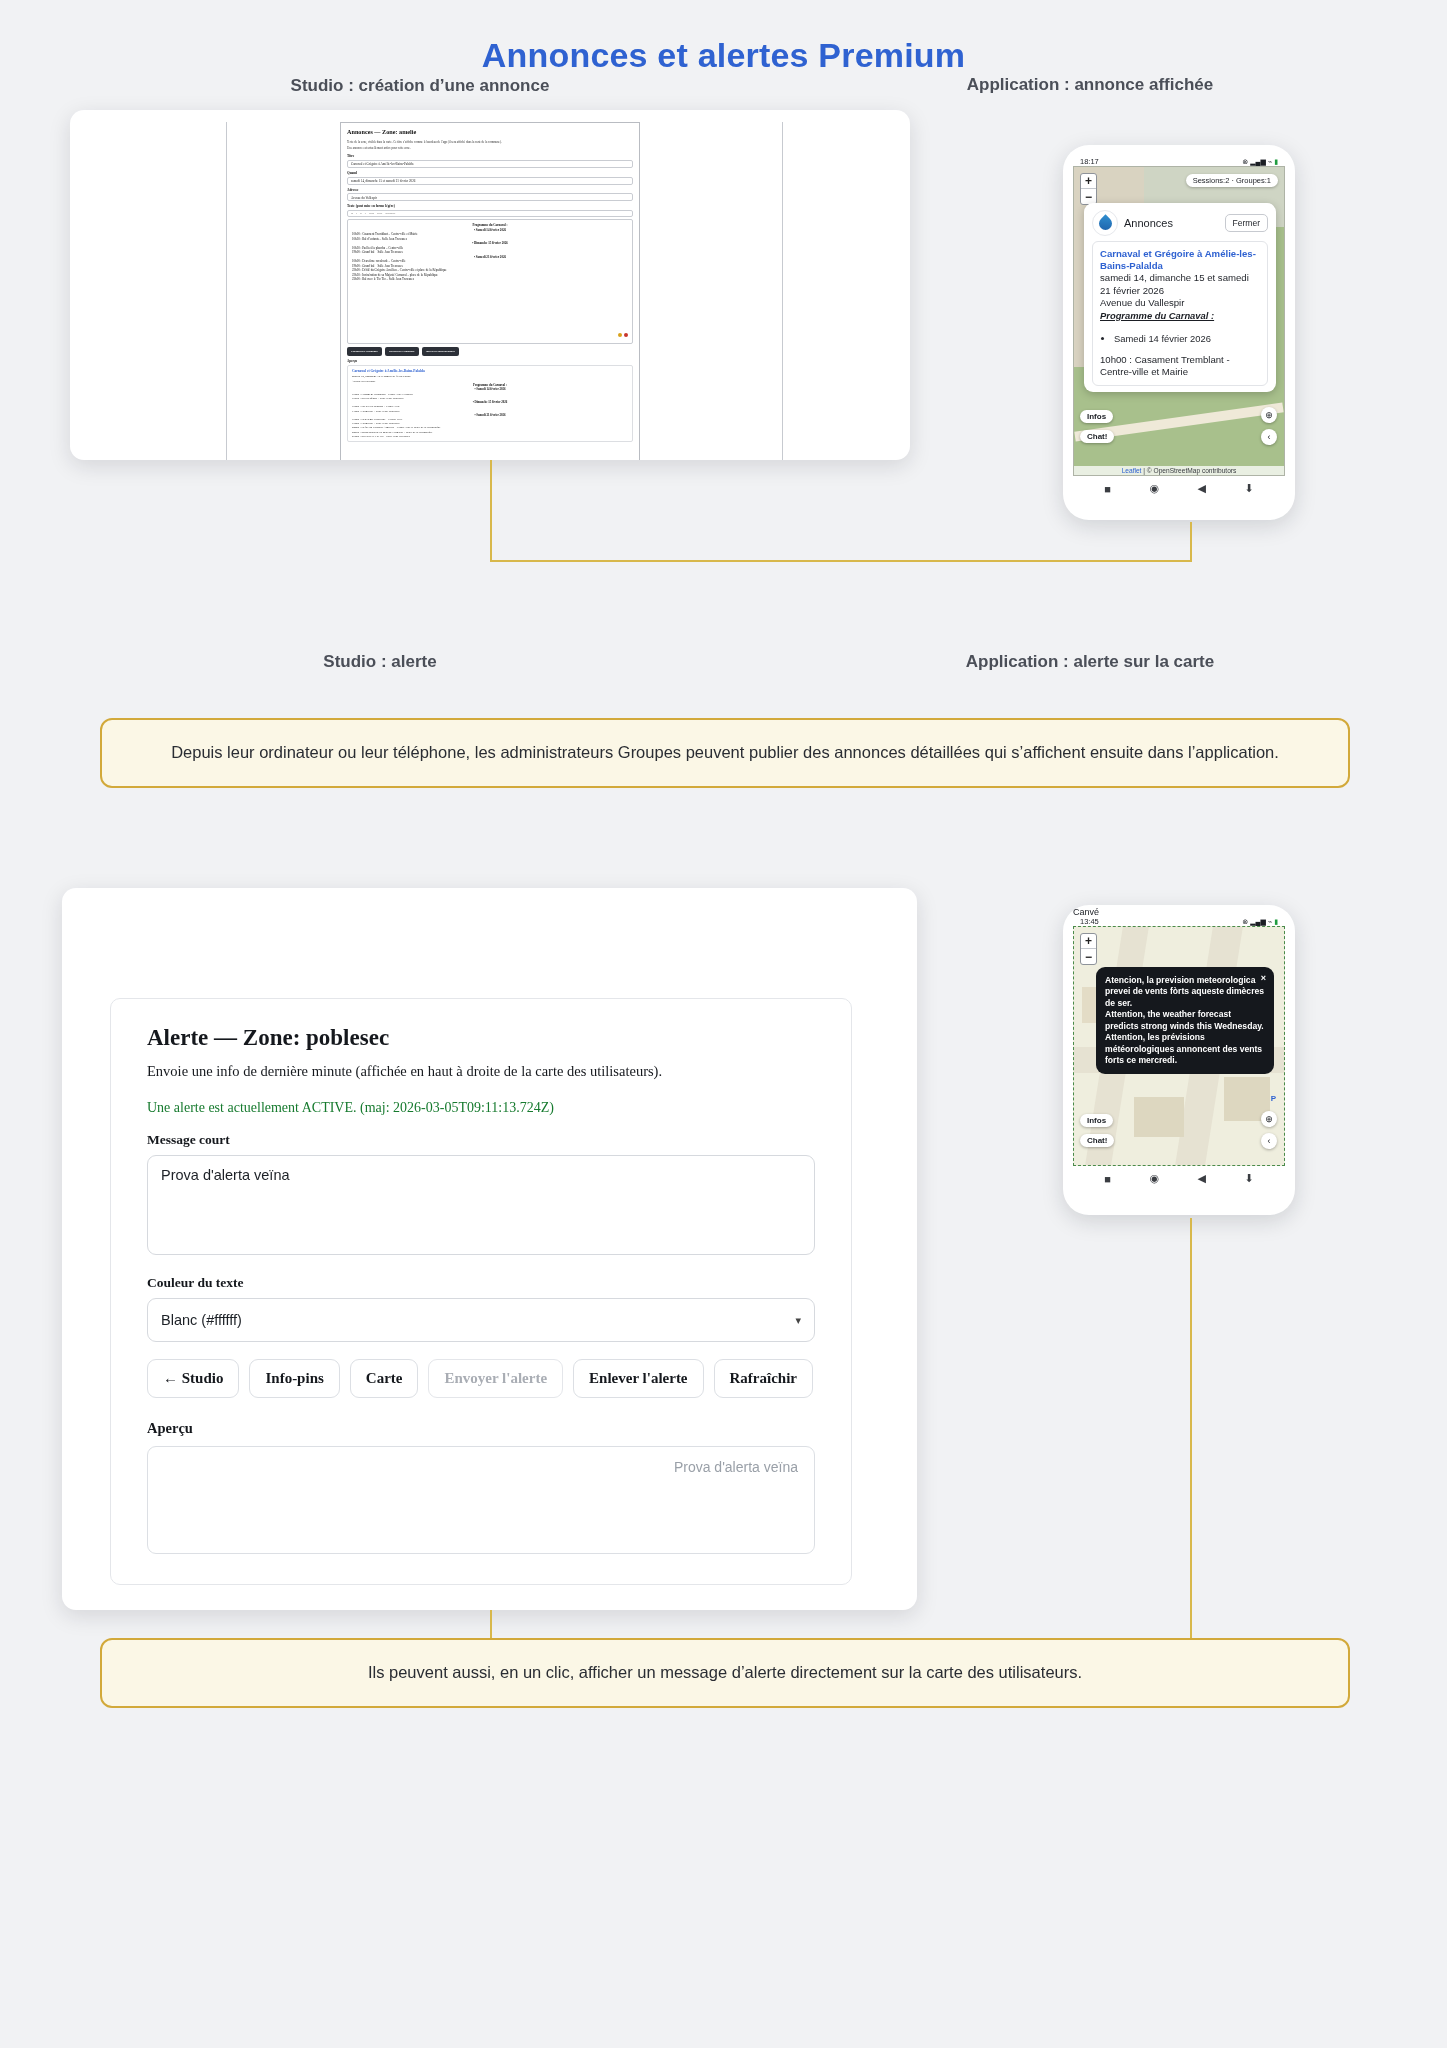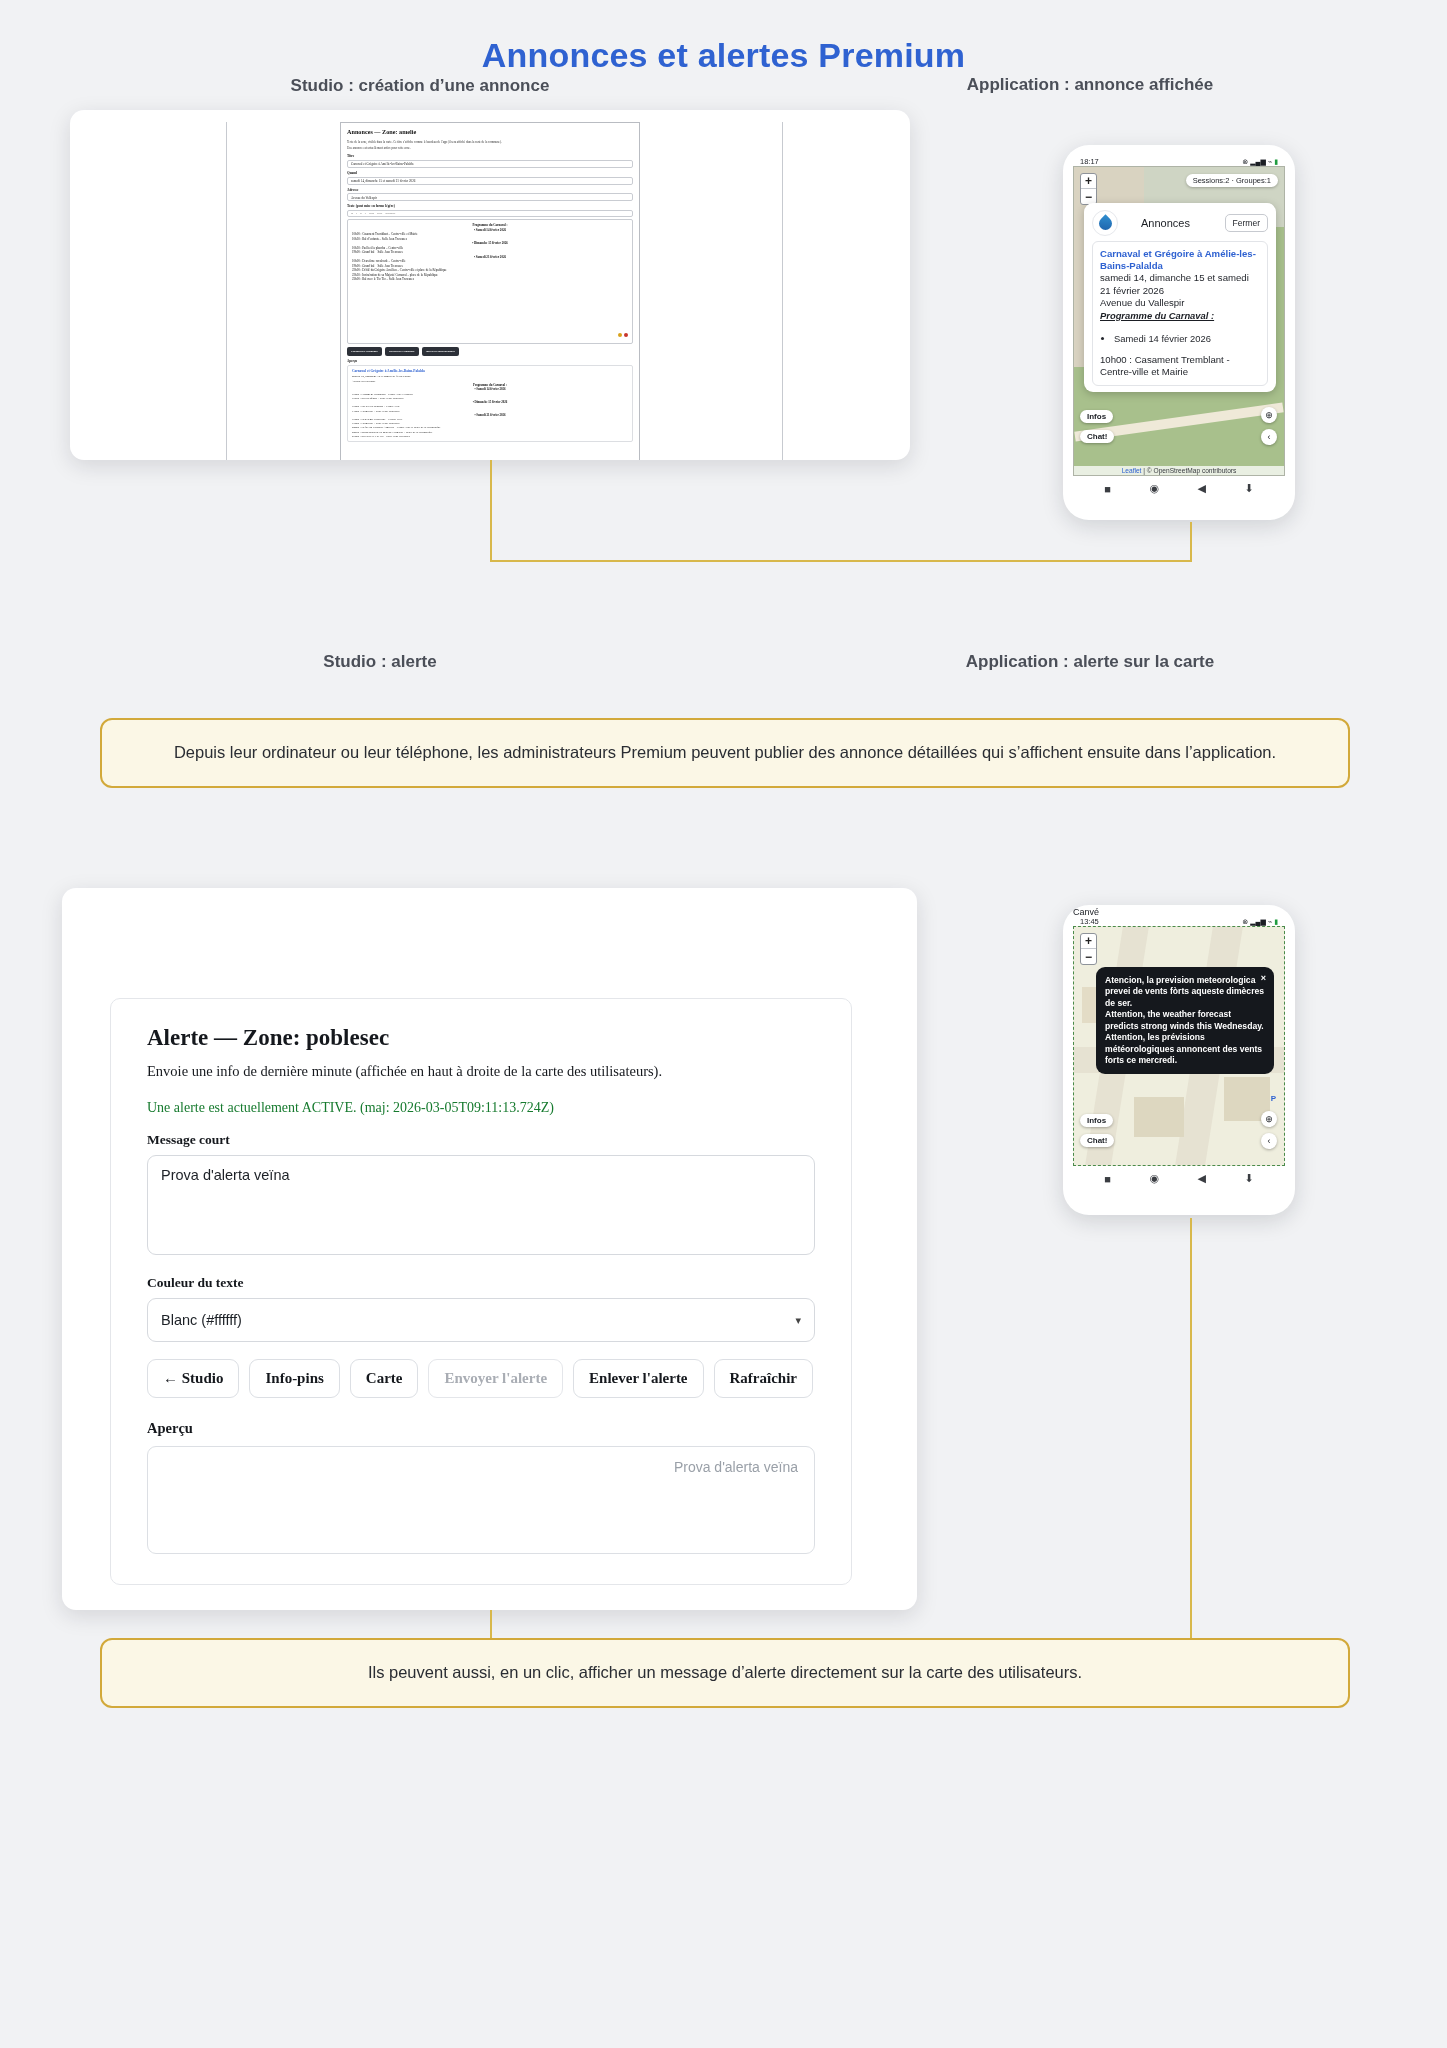--- a/index.html
+++ b/index.html
@@ -161,21 +161,21 @@
   .sessions{
     position:absolute;right:6px;top:7px;background:#fff;border-radius:9px;
     padding:2px 7px;font-size:7.5px;color:#1b1e24;z-index:5;
     box-shadow:0 1px 3px rgba(0,0,0,.25);white-space:nowrap;
   }
   .annPanel{
     position:absolute;left:10px;right:8px;top:36px;background:#fff;
     border-radius:9px;padding:7px 8px 6px;z-index:6;
     box-shadow:0 2px 8px rgba(0,0,0,.22);
   }
-  .annHead{display:flex;align-items:center;gap:23px;margin-bottom:5px;}
+  .annHead{display:flex;align-items:center;gap:6px;margin-bottom:5px;}
   .annLogo{
     width:26px;height:26px;border-radius:50%;background:#fff;
     border:1px solid #e6e8ec;display:flex;align-items:center;justify-content:center;
     position:relative;flex:none;
   }
   .annLogo .drop{
     width:13px;height:13px;border-radius:0 50% 50% 50%;
     background:linear-gradient(140deg,#2f8fd0,#1d5fa8);transform:rotate(45deg);
   }
   .annHead .ttl{flex:1;font-size:11px;color:#1b1e24;}
@@ -388,21 +388,21 @@
       <span>◉</span>
       <span>◀</span>
       <span>⬇</span>
     </div>
   </div>
 
   <div class="vline" style="left:490px;top:460px;height:102px;"></div>
   <div class="vline" style="left:1190px;top:522px;height:40px;"></div>
   <div class="hline" style="left:490px;top:560px;width:702px;"></div>
 
-  <div class="caption" id="caption1">Depuis leur ordinateur ou leur téléphone, les administrateurs Premium peuvent publier des annonce détaillées qui s’affichent ensuite dans l’application.</div>
+  <div class="caption" id="caption1">Depuis leur ordinateur ou leur téléphone, les administrateurs Groupes peuvent publier des annonces détaillées qui s’affichent ensuite dans l’application.</div>
 
   <div class="card" id="studio-card-2">
     <div class="alertform">
       <h2>Alerte — Zone: poblesec</h2>
       <div class="desc">Envoie une info de dernière minute (affichée en haut à droite de la carte des utilisateurs).</div>
       <div class="active">Une alerte est actuellement ACTIVE. (maj: 2026-03-05T09:11:13.724Z)</div>
 
       <div class="flabel">Message court</div>
       <textarea class="msg" style="">Prova d'alerta veïna</textarea>
 

